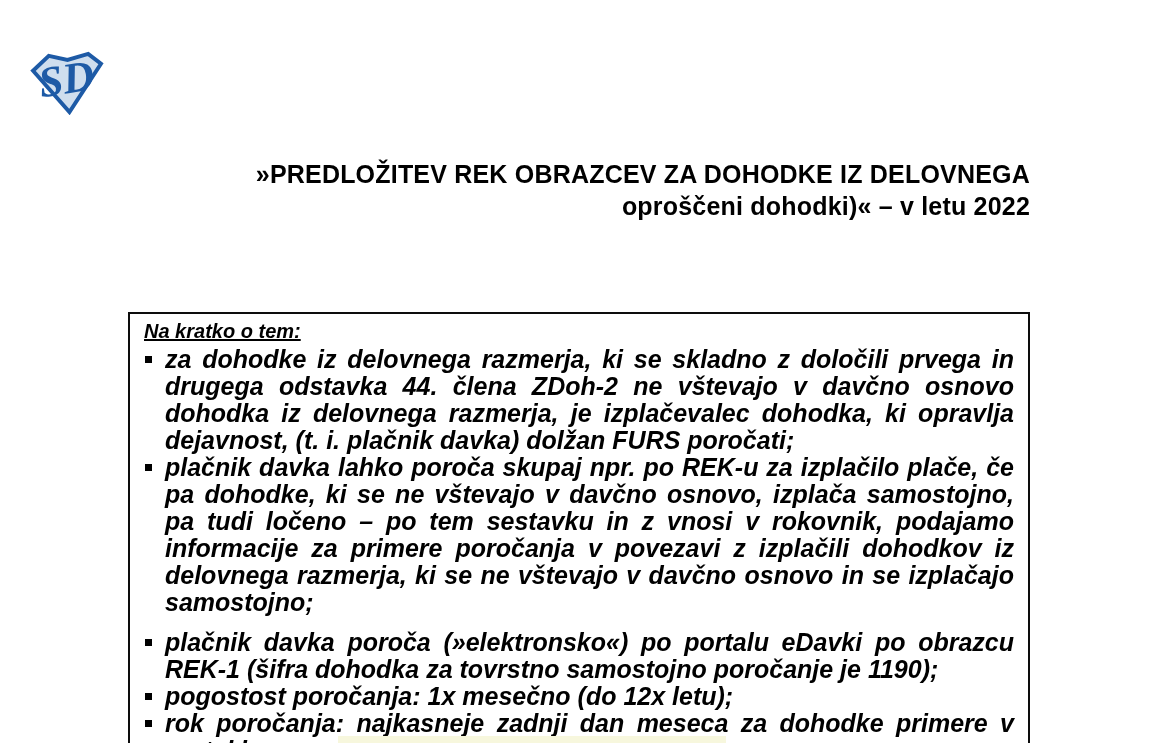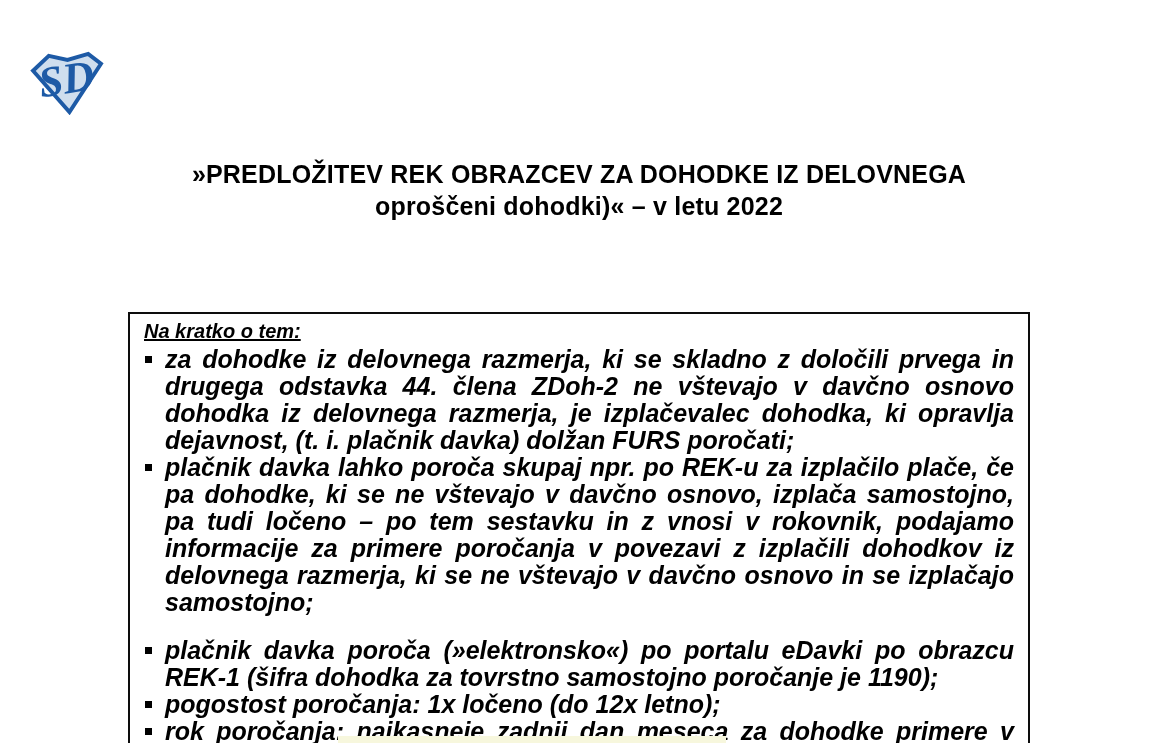--- a/index.html
+++ b/index.html
@@ -21,21 +21,21 @@
     left: 30px;
     top: 51px;
     width: 74px;
     height: 64px;
   }
   .doc-title {
     position: absolute;
     left: 128px;
     top: 158px;
     width: 902px;
-    text-align: center;
+    text-align: right;
     font-weight: bold;
     font-size: 25px;
     line-height: 32px;
     letter-spacing: 0.2px;
   }
   .summary-box {
     position: absolute;
     left: 128px;
     top: 312px;
     width: 902px;
@@ -61,21 +61,21 @@
   .bullet-item {
     position: relative;
     padding-left: 23px;
     font-style: italic;
     font-weight: bold;
     font-size: 25px;
     line-height: 27px;
     text-align: justify;
   }
   .bullet-item.gap-before {
-    margin-top: 21px;
+    margin-top: 13px;
   }
   .bullet-square {
     position: absolute;
     left: 3px;
     top: 10px;
     width: 7px;
     height: 7px;
     background: #000000;
   }
   .cutoff-highlight {
@@ -113,21 +113,21 @@
       <li class="bullet-item">
         <span class="bullet-square"></span>
         <span>plačnik davka lahko poroča skupaj npr. po REK-u za izplačilo plače, če pa dohodke, ki se ne vštevajo v davčno osnovo, izplača samostojno, pa tudi ločeno – po tem sestavku in z vnosi v rokovnik, podajamo informacije za primere poročanja v povezavi z izplačili dohodkov iz delovnega razmerja, ki se ne vštevajo v davčno osnovo in se izplačajo samostojno;</span>
       </li>
       <li class="bullet-item gap-before">
         <span class="bullet-square"></span>
         <span>plačnik davka poroča (»elektronsko«) po portalu eDavki po obrazcu REK-1 (šifra dohodka za tovrstno samostojno poročanje je 1190);</span>
       </li>
       <li class="bullet-item">
         <span class="bullet-square"></span>
-        <span>pogostost poročanja: 1x ločeno (do 12x letno);</span>
+        <span>pogostost poročanja: 1x mesečno (do 12x letu);</span>
       </li>
       <li class="bullet-item">
         <span class="bullet-square"></span>
         <span>rok poročanja: najkasneje zadnji dan meseca za dohodke primere v preteklem mesecu;</span>
       </li>
     </ul>
   </div>
 
   <div class="cutoff-highlight" style="background: rgb(247, 247, 221);"></div>
 

